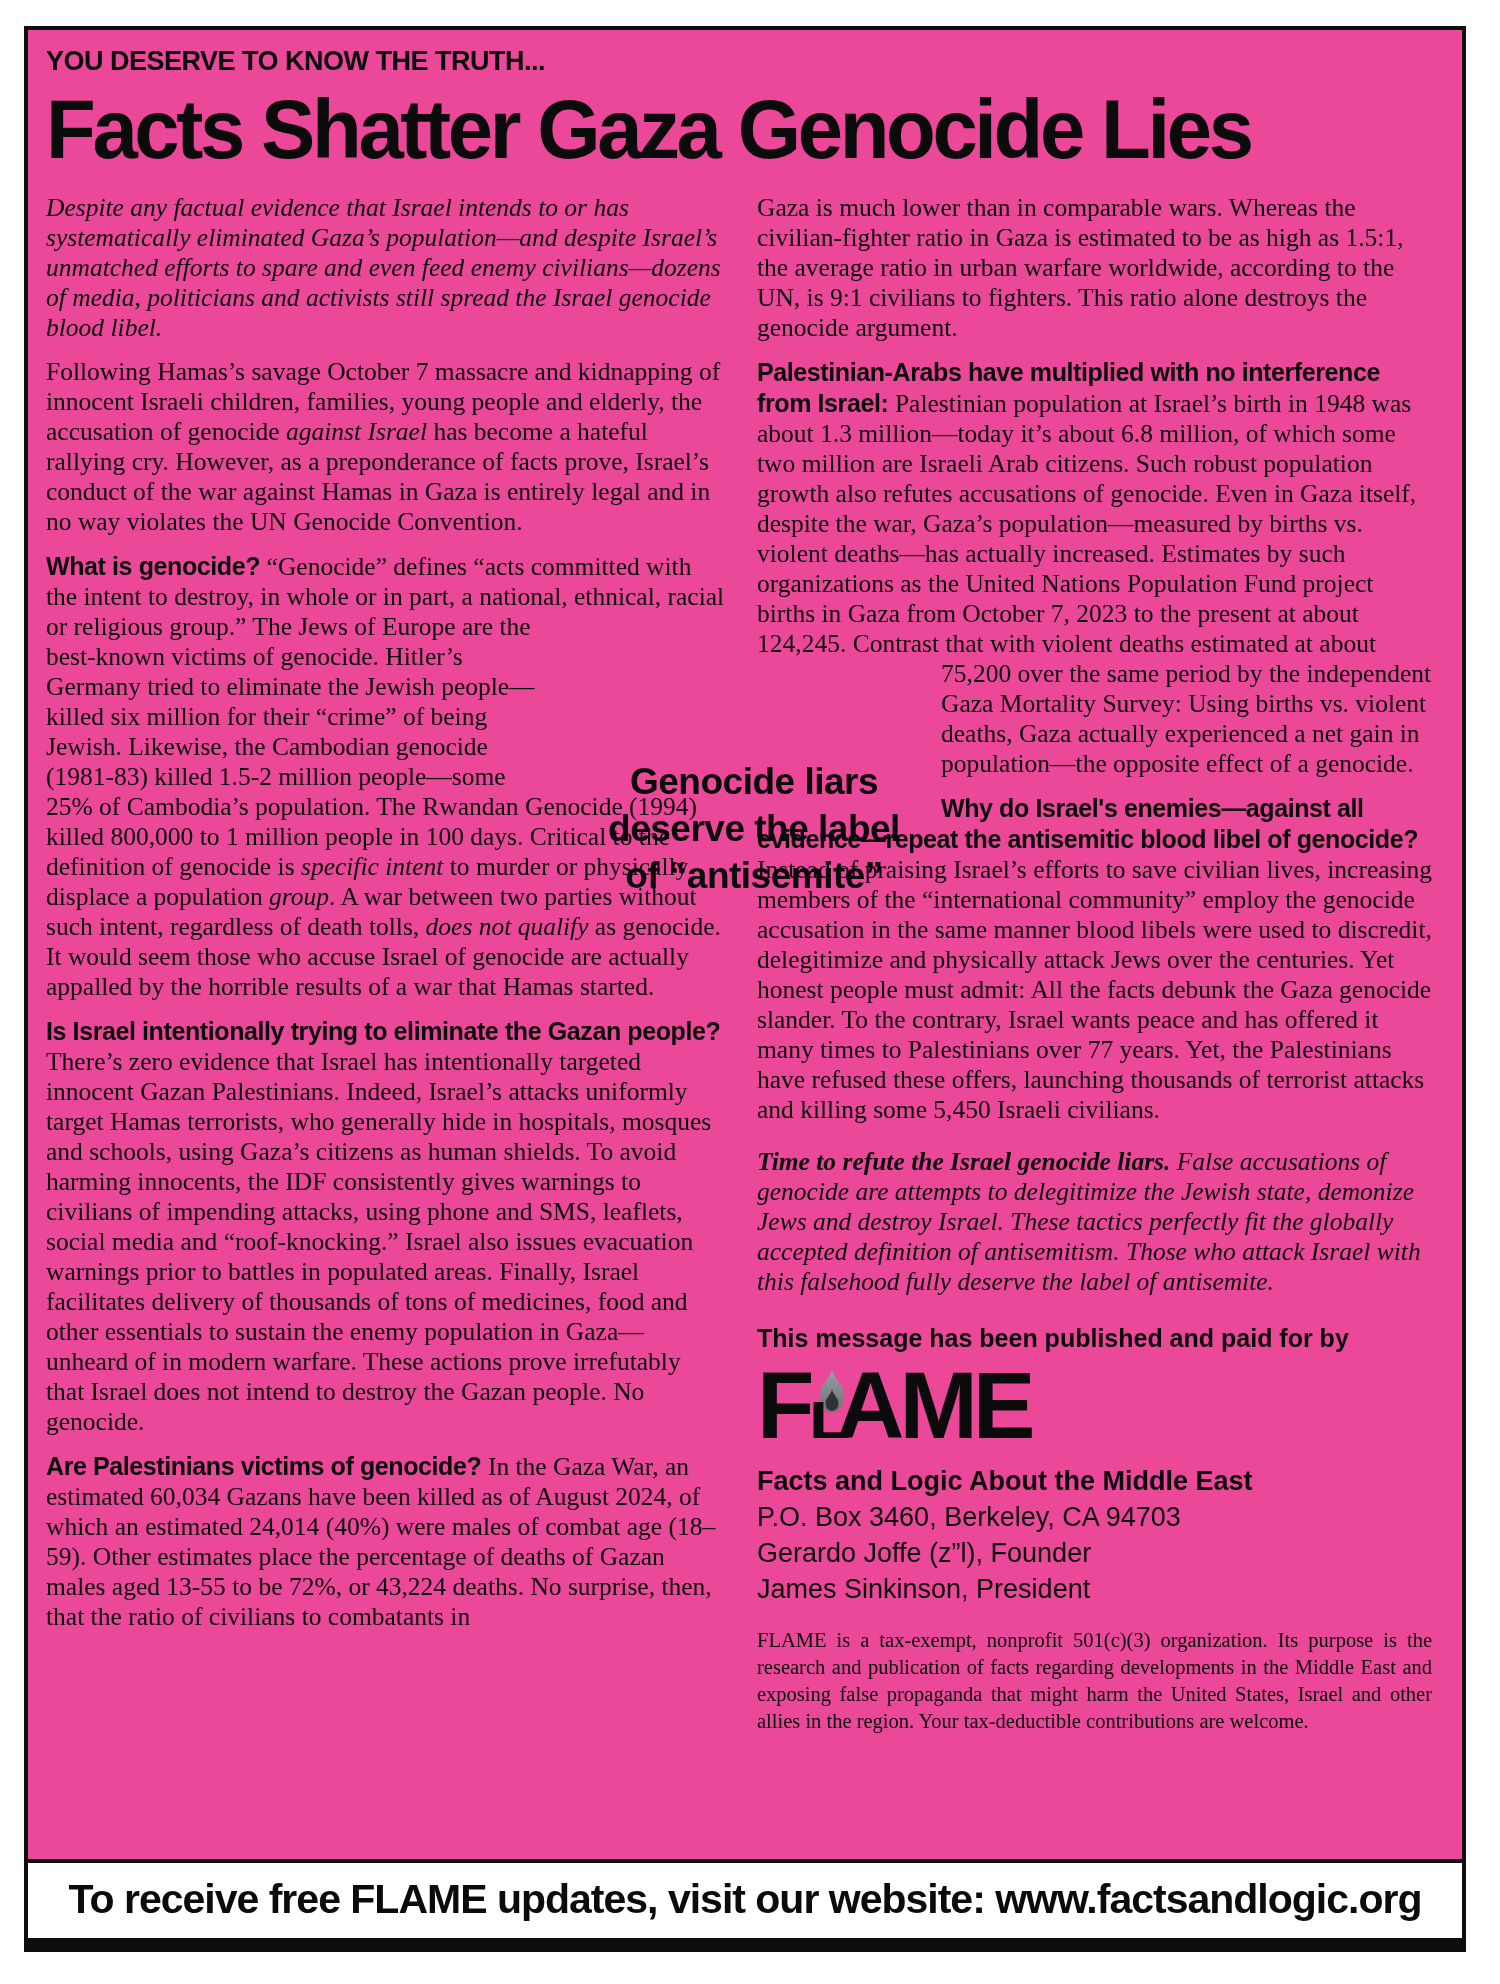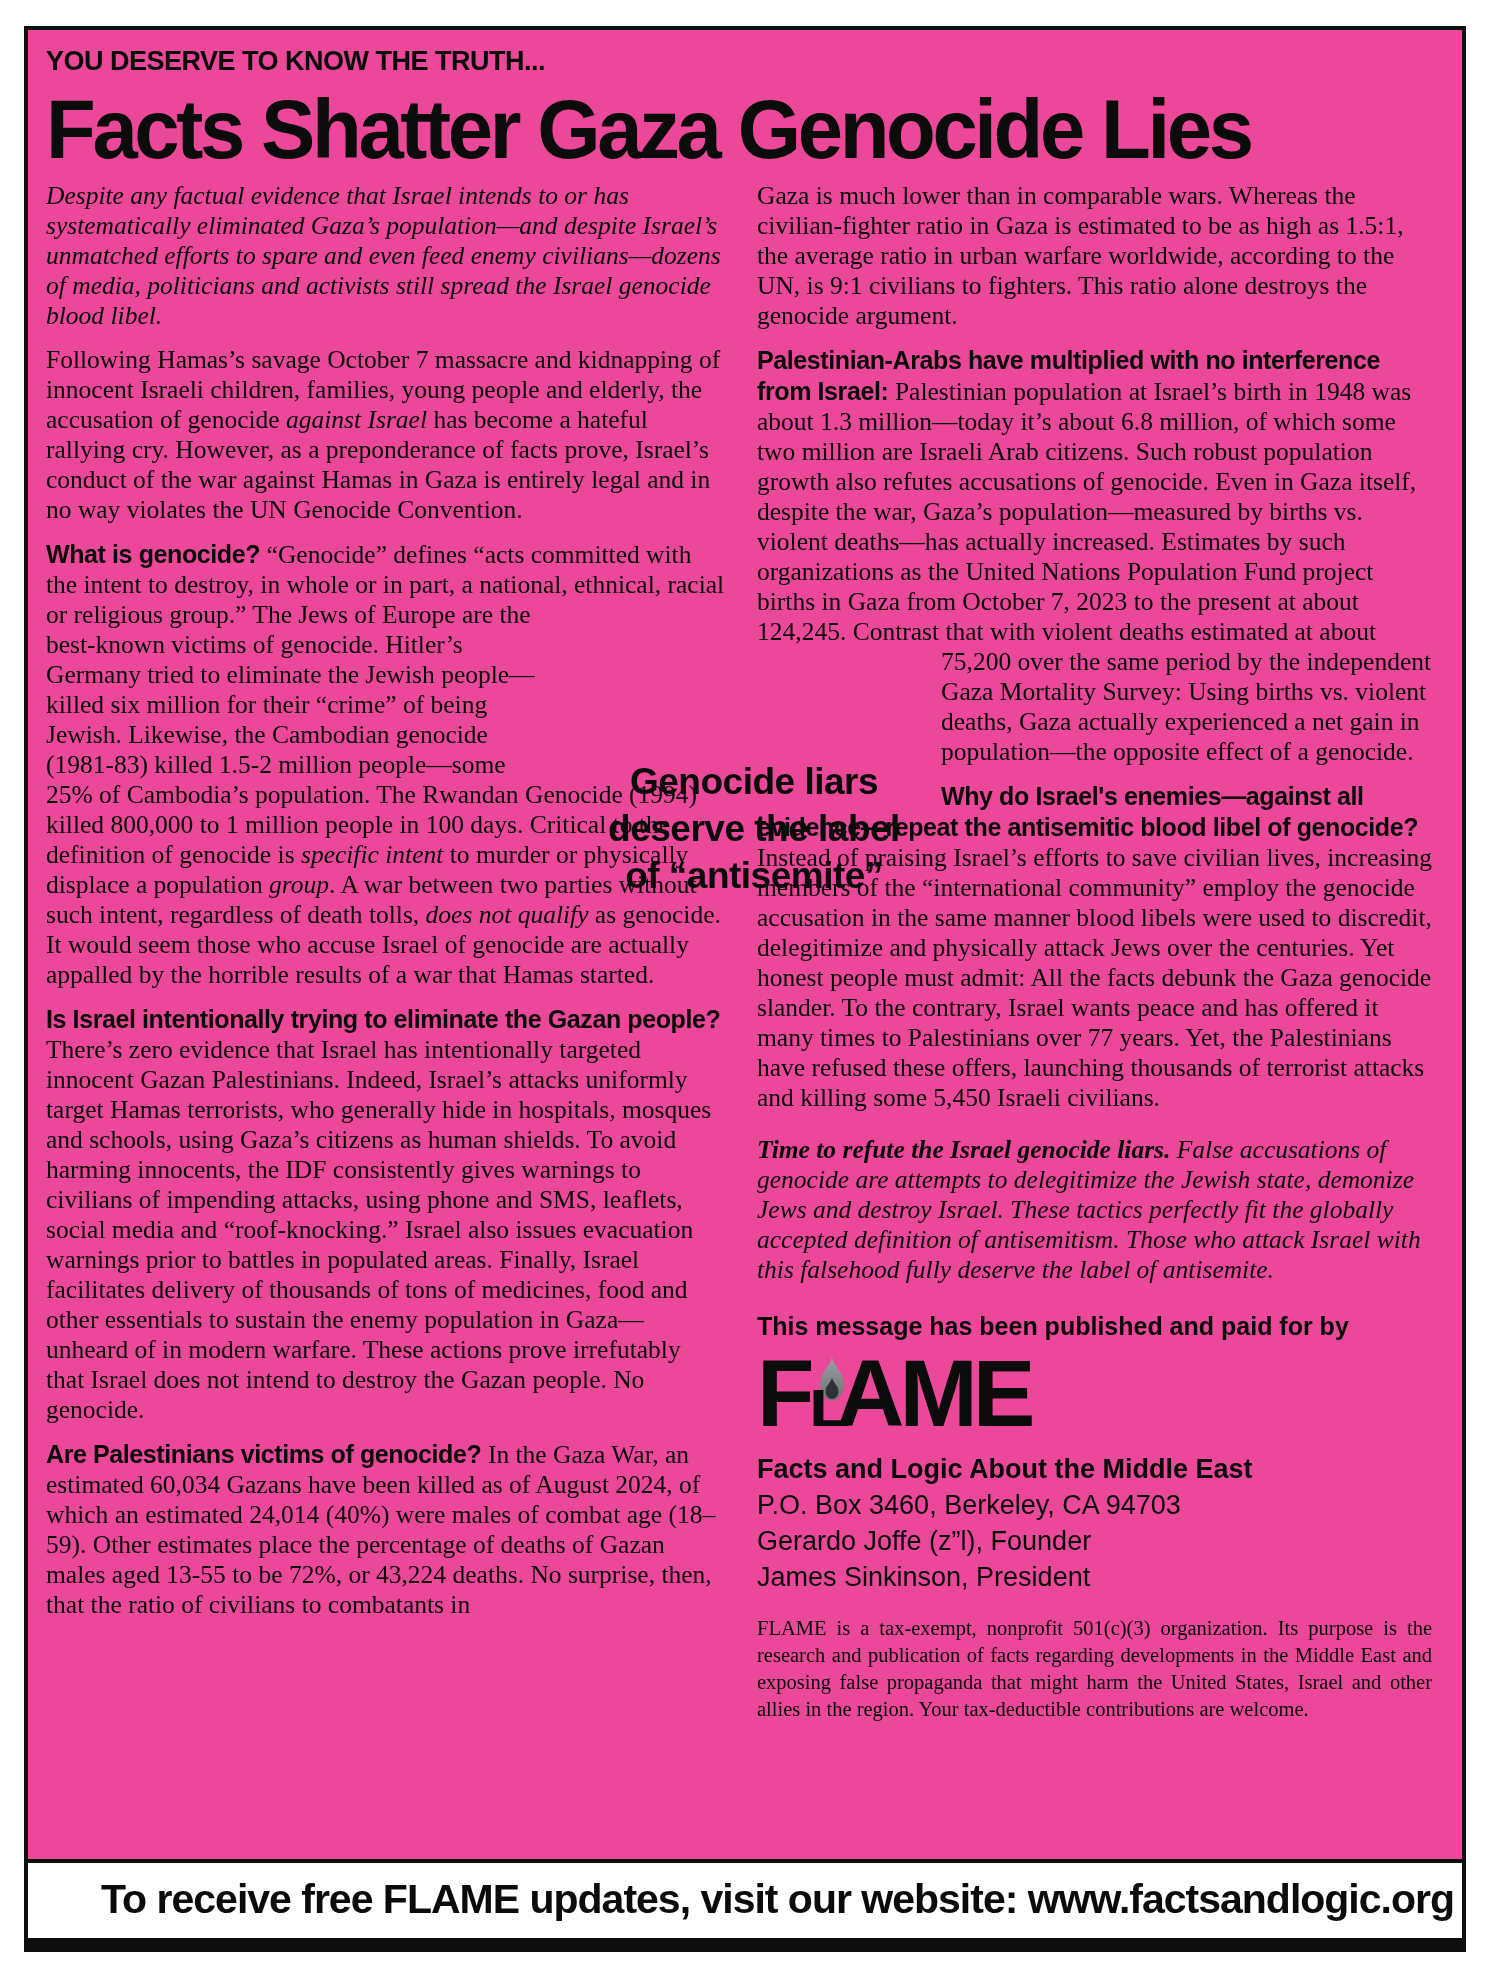--- a/index.html
+++ b/index.html
@@ -23,21 +23,21 @@
     margin:10px 0 8px; white-space:nowrap;
     transform:scaleX(0.97); transform-origin:left center;
   }
   .subhead {
     font-family:"Liberation Sans", sans-serif; font-weight:bold;
     font-size:33px; line-height:42px; letter-spacing:-0.6px;
     margin:0; max-width:1372px;
   }
   .subhead em { font-style:italic; }
 
-  .columns { display:flex; gap:32px; padding:0 26px 0 18px; margin-top:8px; }
+  .columns { display:flex; gap:32px; padding:0 26px 0 18px; margin-top:20px; }
   .col { flex:1 1 0; font-size:25.5px; line-height:30px; text-align:left; }
   .col p { margin:0 0 14px 0; }
   .intro { font-style:italic; }
   .sechead {
     font-family:"Liberation Sans", sans-serif; font-weight:bold;
     font-size:31px; letter-spacing:-0.5px; margin:0 0 10px 0;
   }
   .lead {
     font-family:Liberation Sans, sans-serif; font-weight:bold;
     font-size:25px; letter-spacing:-0.4px;
@@ -70,23 +70,23 @@
 
   .pullquote {
     position:absolute; left:528px; top:728px; width:396px;
     text-align:center; font-family:"Liberation Sans", sans-serif;
     font-weight:bold; font-size:37px; line-height:47px; letter-spacing:-0.5px;
     white-space:pre-line;
   }
   .footerbar {
     position:absolute; left:0; right:0; bottom:0;
     border-top:4px solid #0e0e0e; border-bottom:10px solid #0e0e0e;
-    text-align:right; background:#fff;
+    text-align:center; background:#fff;
     font-family:"Liberation Sans", sans-serif; font-weight:bold;
-    font-size:41px; letter-spacing:-1px; padding:13px 8px 15px 0;
+    font-size:41px; letter-spacing:-1px; padding:13px 0 15px 0;
   }
 </style>
 </head>
 <body>
 
 <div class="page">
 
   <header>
     <div class="kicker">YOU DESERVE TO KNOW THE TRUTH...</div>
     <h1 class="headline">Facts Shatter Gaza Genocide Lies</h1>

